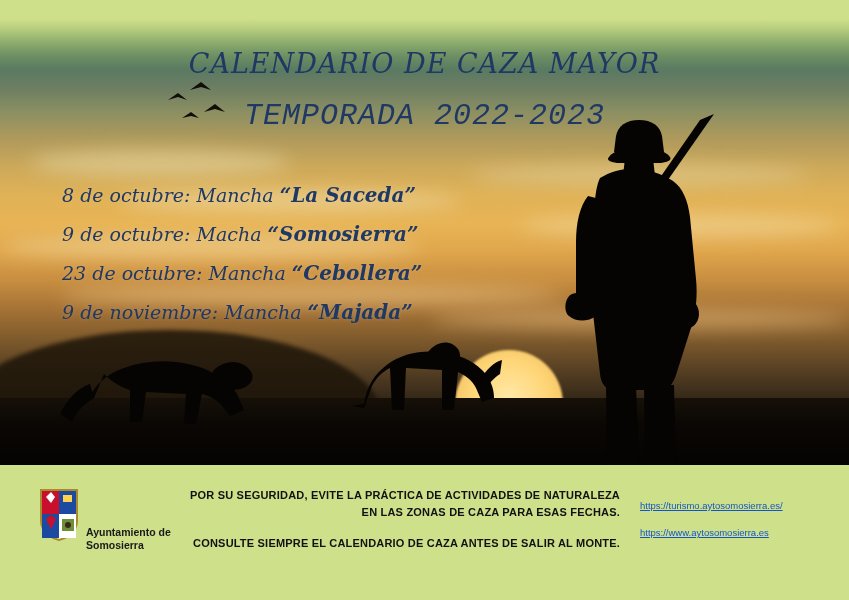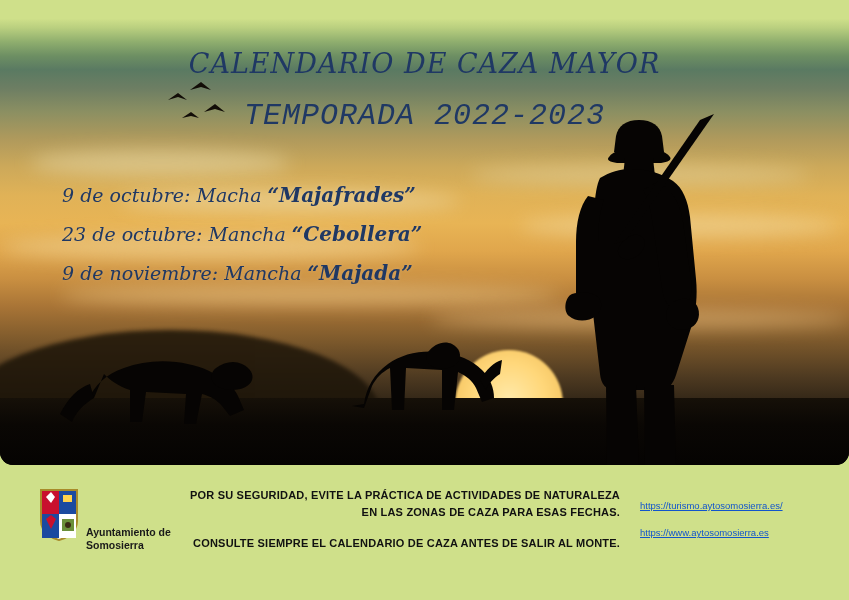--- a/index.html
+++ b/index.html
@@ -39,21 +39,20 @@
       #e0b257 42%,
       #e8b455 48%,
       #e0a64c 54%,
       #c98f41 60%,
       #a87436 66%,
       #7e5a2c 73%,
       #4e3a21 81%,
       #241c12 89%,
       #0d0a07 95%,
       #050403 100%);
-    border-radius: 13px;
   }
   .cloud {
     position: absolute;
     border-radius: 50%;
     filter: blur(9px);
     opacity: .55;
   }
   .sun {
     position: absolute;
     left: 455px;
@@ -288,21 +287,24 @@
       </g>
     </svg>
 
     <div class="title-block">
       <div class="title-line1">CALENDARIO DE CAZA MAYOR</div>
       <div class="title-line2">TEMPORADA 2022-2023</div>
     </div>
 
     <div class="dates">
       <div class="date-line">
-        <span>9 de octubre: </span><span>Macha </span><span class="mancha">“Majafrades”</span>
+        <span>8 de octubre: </span><span>Mancha </span><span class="mancha">“La Saceda”</span>
+      </div>
+      <div class="date-line">
+        <span>9 de octubre: </span><span>Macha </span><span class="mancha">“Somosierra”</span>
       </div>
       <div class="date-line">
         <span>23 de octubre: </span><span>Mancha </span><span class="mancha">“Cebollera”</span>
       </div>
       <div class="date-line">
         <span>9 de noviembre: </span><span>Mancha </span><span class="mancha">“Majada”</span>
       </div>
     </div>
 
   </div>

